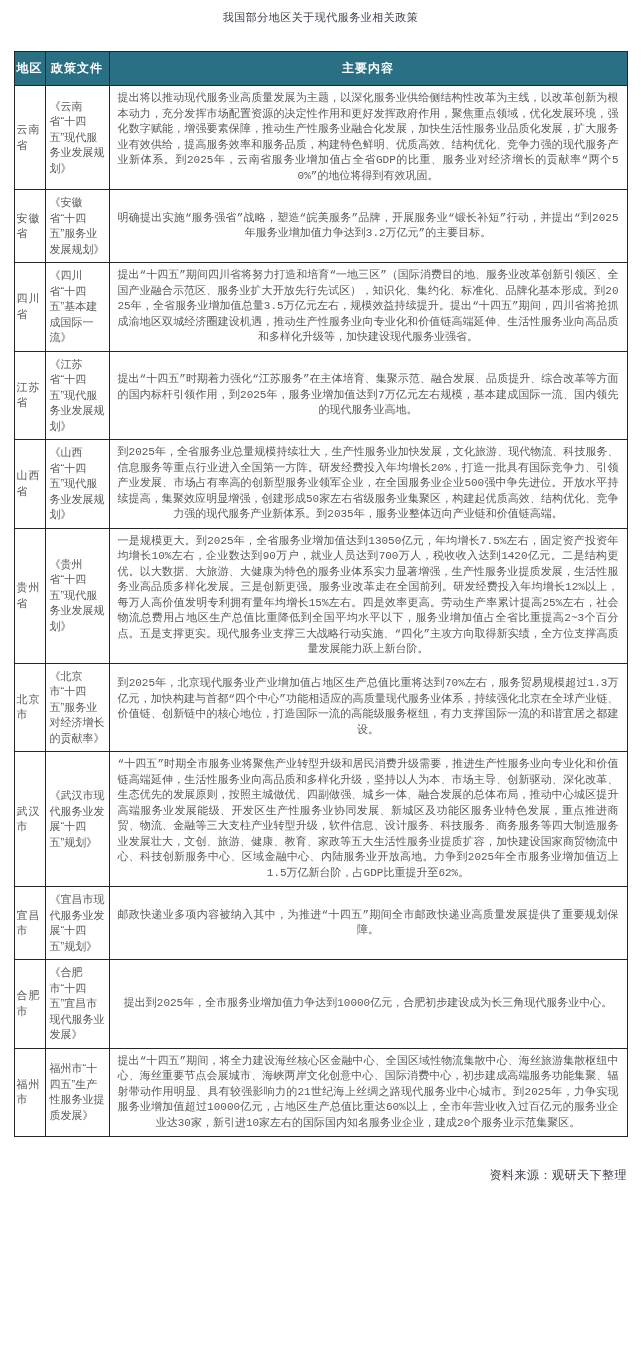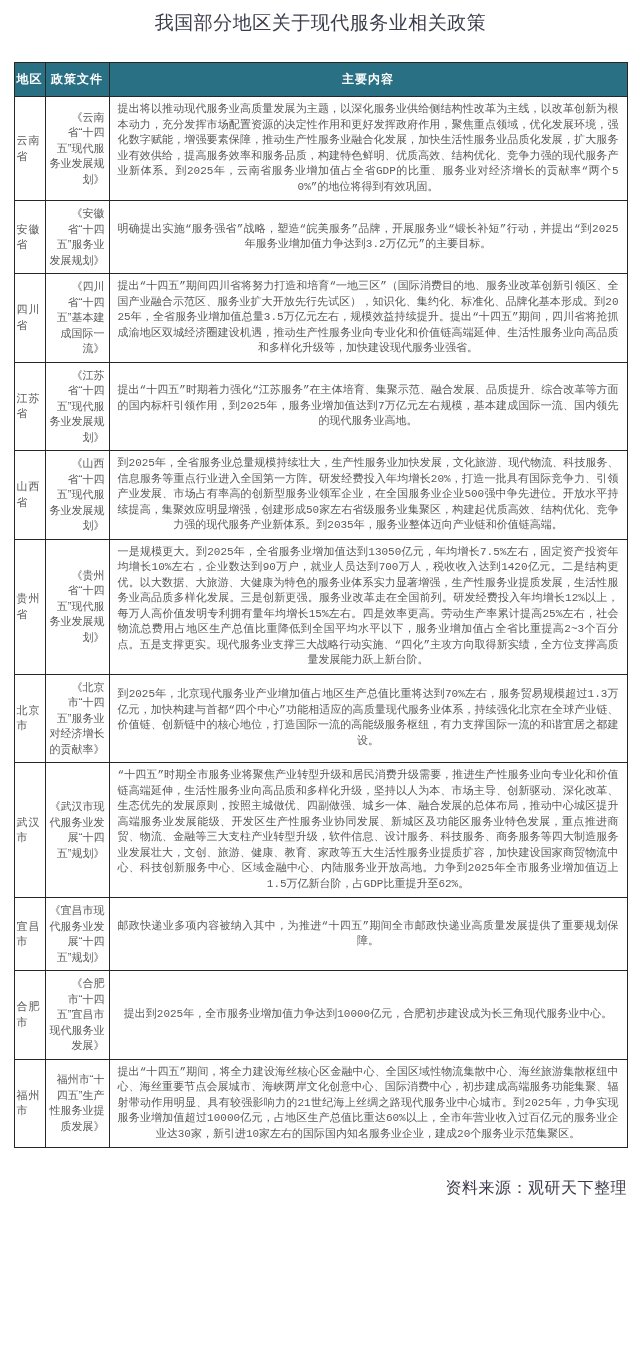--- a/index.html
+++ b/index.html
@@ -12,21 +12,21 @@
   }
   html,body{margin:0;padding:0;}
   body{
     width:641px;
     background:var(--page-bg);
     font-family:"Liberation Sans","DejaVu Sans",sans-serif;
   }
   .page{width:641px;min-height:1370px;box-sizing:border-box;padding-top:6px;}
   .title{
     text-align:center;
-    font-size:19px;
+    font-size:11px;
     color:var(--title-text);
     padding:4px 0 10px 0;
     letter-spacing:.5px;
   }
   table.policy{
     border-collapse:collapse;
     table-layout:fixed;
     width:613px;
     margin:16px auto;
   }
@@ -49,34 +49,34 @@
     color:var(--body-text);
     font-size:11px;
     line-height:15.5px;
   }
   td.region{
     padding:5px 2px;
     line-height:17px;
     letter-spacing:1px;
   }
   td.doc{
-    text-align:right;
+    text-align:left;
     padding:5px 4px;
   }
   td.content{
     text-align:justify;
     text-align-last:center;
     padding:5px 8px;
     font-family:Liberation Mono, monospace;
   }
   .source{
     width:613px;
     margin:17px auto;
     text-align:right;
-    font-size:16px;
+    font-size:12px;
     color:var(--title-text);
     padding:13px 0 18px 0;
     letter-spacing:.5px;
   }
 </style>
 </head>
 <body>
 
 <div class="page">
 

